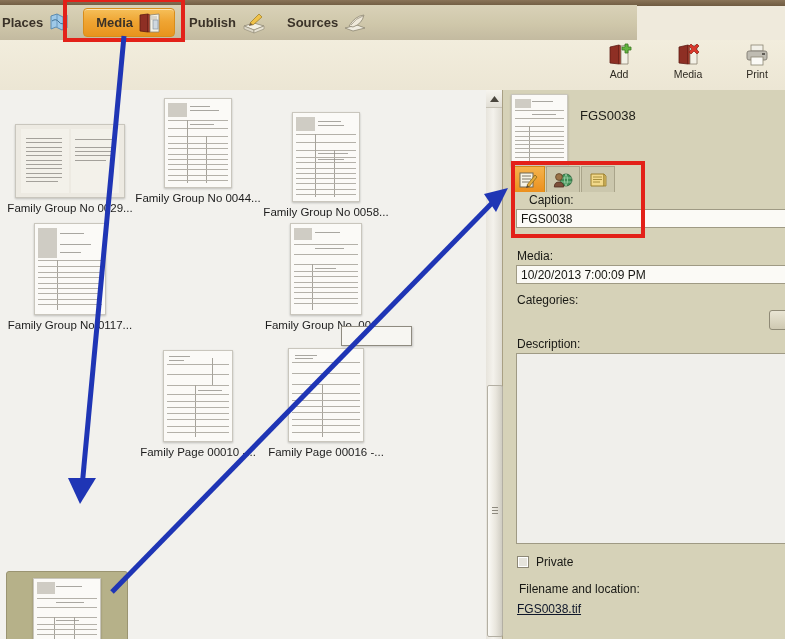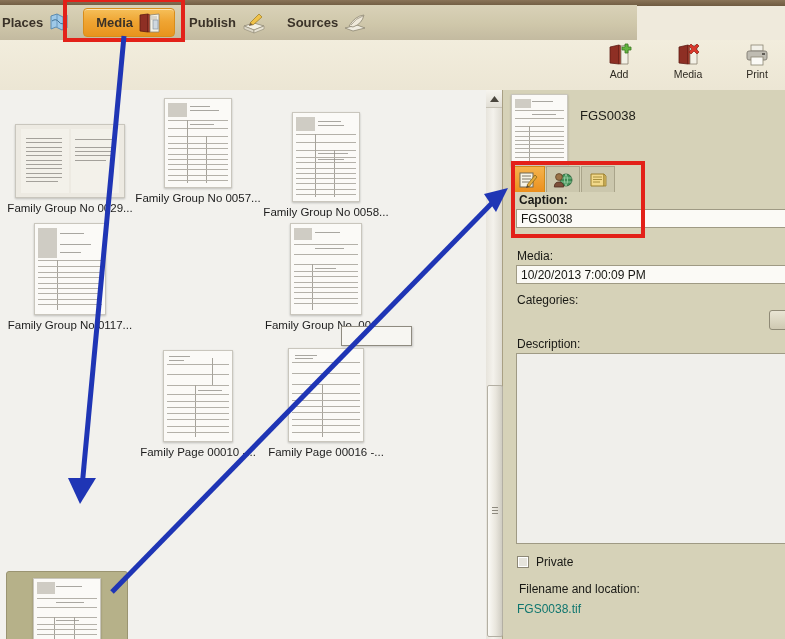--- a/index.html
+++ b/index.html
@@ -138,21 +138,21 @@
   }
   .catbtn{
     position:absolute;right:-4px;top:313px;width:22px;height:20px;
     background:linear-gradient(180deg,#e9e5d4,#cfc9b2);border:1px solid #8f8a76;
     border-radius:3px;box-sizing:border-box;
   }
   .chk{
     width:12px;height:12px;background:#e6e4dc;border:1px solid #8d8876;
     box-shadow:inset 0 0 0 1px #fff;box-sizing:border-box;
   }
-  .link{color:#0f766e;font-size:12px;}
+  .link{color:#0f172a;font-size:12px;text-decoration:underline;}
 
   
   .ovl{position:absolute;inset:0;pointer-events:none;}
   .redbox{position:absolute;border:4px solid #e32119;box-sizing:border-box;}
   .tooltipbox{
     position:absolute;left:341px;top:326px;width:71px;height:20px;
     background:#f7f6f2;border:1px solid #8f8b80;box-sizing:border-box;
     box-shadow:1px 1px 2px rgba(0,0,0,.18);
   }
 </style>
@@ -301,21 +301,21 @@
             <div class="ln" style="left:4%;top:68%;width:92%;"></div>
             <div class="ln" style="left:4%;top:74%;width:92%;"></div>
             <div class="ln" style="left:4%;top:80%;width:92%;"></div>
             <div class="ln" style="left:4%;top:86%;width:92%;"></div>
             <div class="ln" style="left:4%;top:92%;width:92%;"></div>
             <div class="tx" style="left:38%;top:8%;width:30%;"></div>
             <div class="tx" style="left:38%;top:13%;width:44%;"></div>
             <div class="tx" style="left:38%;top:28%;width:36%;"></div>
           </div>
         </div>
-        <div class="cap">Family Group No 0057...</div>
+        <div class="cap">Family Group No 0044...</div>
       </div>
 
       <div class="cell" style="left:262px;top:20px;">
         <div class="thumbwrap">
           <div class="doc" style="width:66px;height:88px;">
             <div class="hdrblk" style="left:4%;top:4%;width:30%;height:16%;"></div>
             <div class="ln" style="left:4%;top:24%;width:92%;"></div>
             <div class="ln" style="left:4%;top:33%;width:92%;"></div>
             <div class="ln" style="left:4%;top:42%;width:92%;"></div>
             <div class="vl" style="left:34%;top:24%;height:72%;"></div>
@@ -525,21 +525,21 @@
         <span class="ic">
           <svg width="20" height="18" viewBox="0 0 20 18">
             <path d="M3 3 L16 3 L16 15 L3 15 Z" fill="#f2d98a" stroke="#9a7e2c" stroke-width="1"></path>
             <path d="M16 3 L18 5 L18 15 L16 15 Z" fill="#dcc06a" stroke="#9a7e2c" stroke-width=".8"></path>
             <path d="M5 6 h9 M5 8.5 h9 M5 11 h7" stroke="#a08935" stroke-width=".9"></path>
           </svg>
         </span>
       </div>
     </div>
 
-    <div class="fieldlabel" style="position:absolute;left:16px;top:103px;font-weight:bold;">Caption:</div>
+    <div class="fieldlabel" style="position:absolute;left:26px;top:103px;">Caption:</div>
     <div class="textfield" style="position:absolute;left:13px;top:119px;width:272px;">FGS0038</div>
 
     <div class="fieldlabel" style="position:absolute;left:14px;top:159px;">Media:</div>
     <div class="textfield" style="position:absolute;left:13px;top:175px;width:272px;">10/20/2013 7:00:09 PM</div>
 
     <div class="fieldlabel" style="position:absolute;left:14px;top:203px;">Categories:</div>
     <div class="catbtn" style="top:220px;right:-6px;"></div>
 
     <div class="fieldlabel" style="position:absolute;left:14px;top:247px;">Description:</div>
     <div class="bigbox" style="position:absolute;left:13px;top:263px;width:278px;height:191px;"></div>

